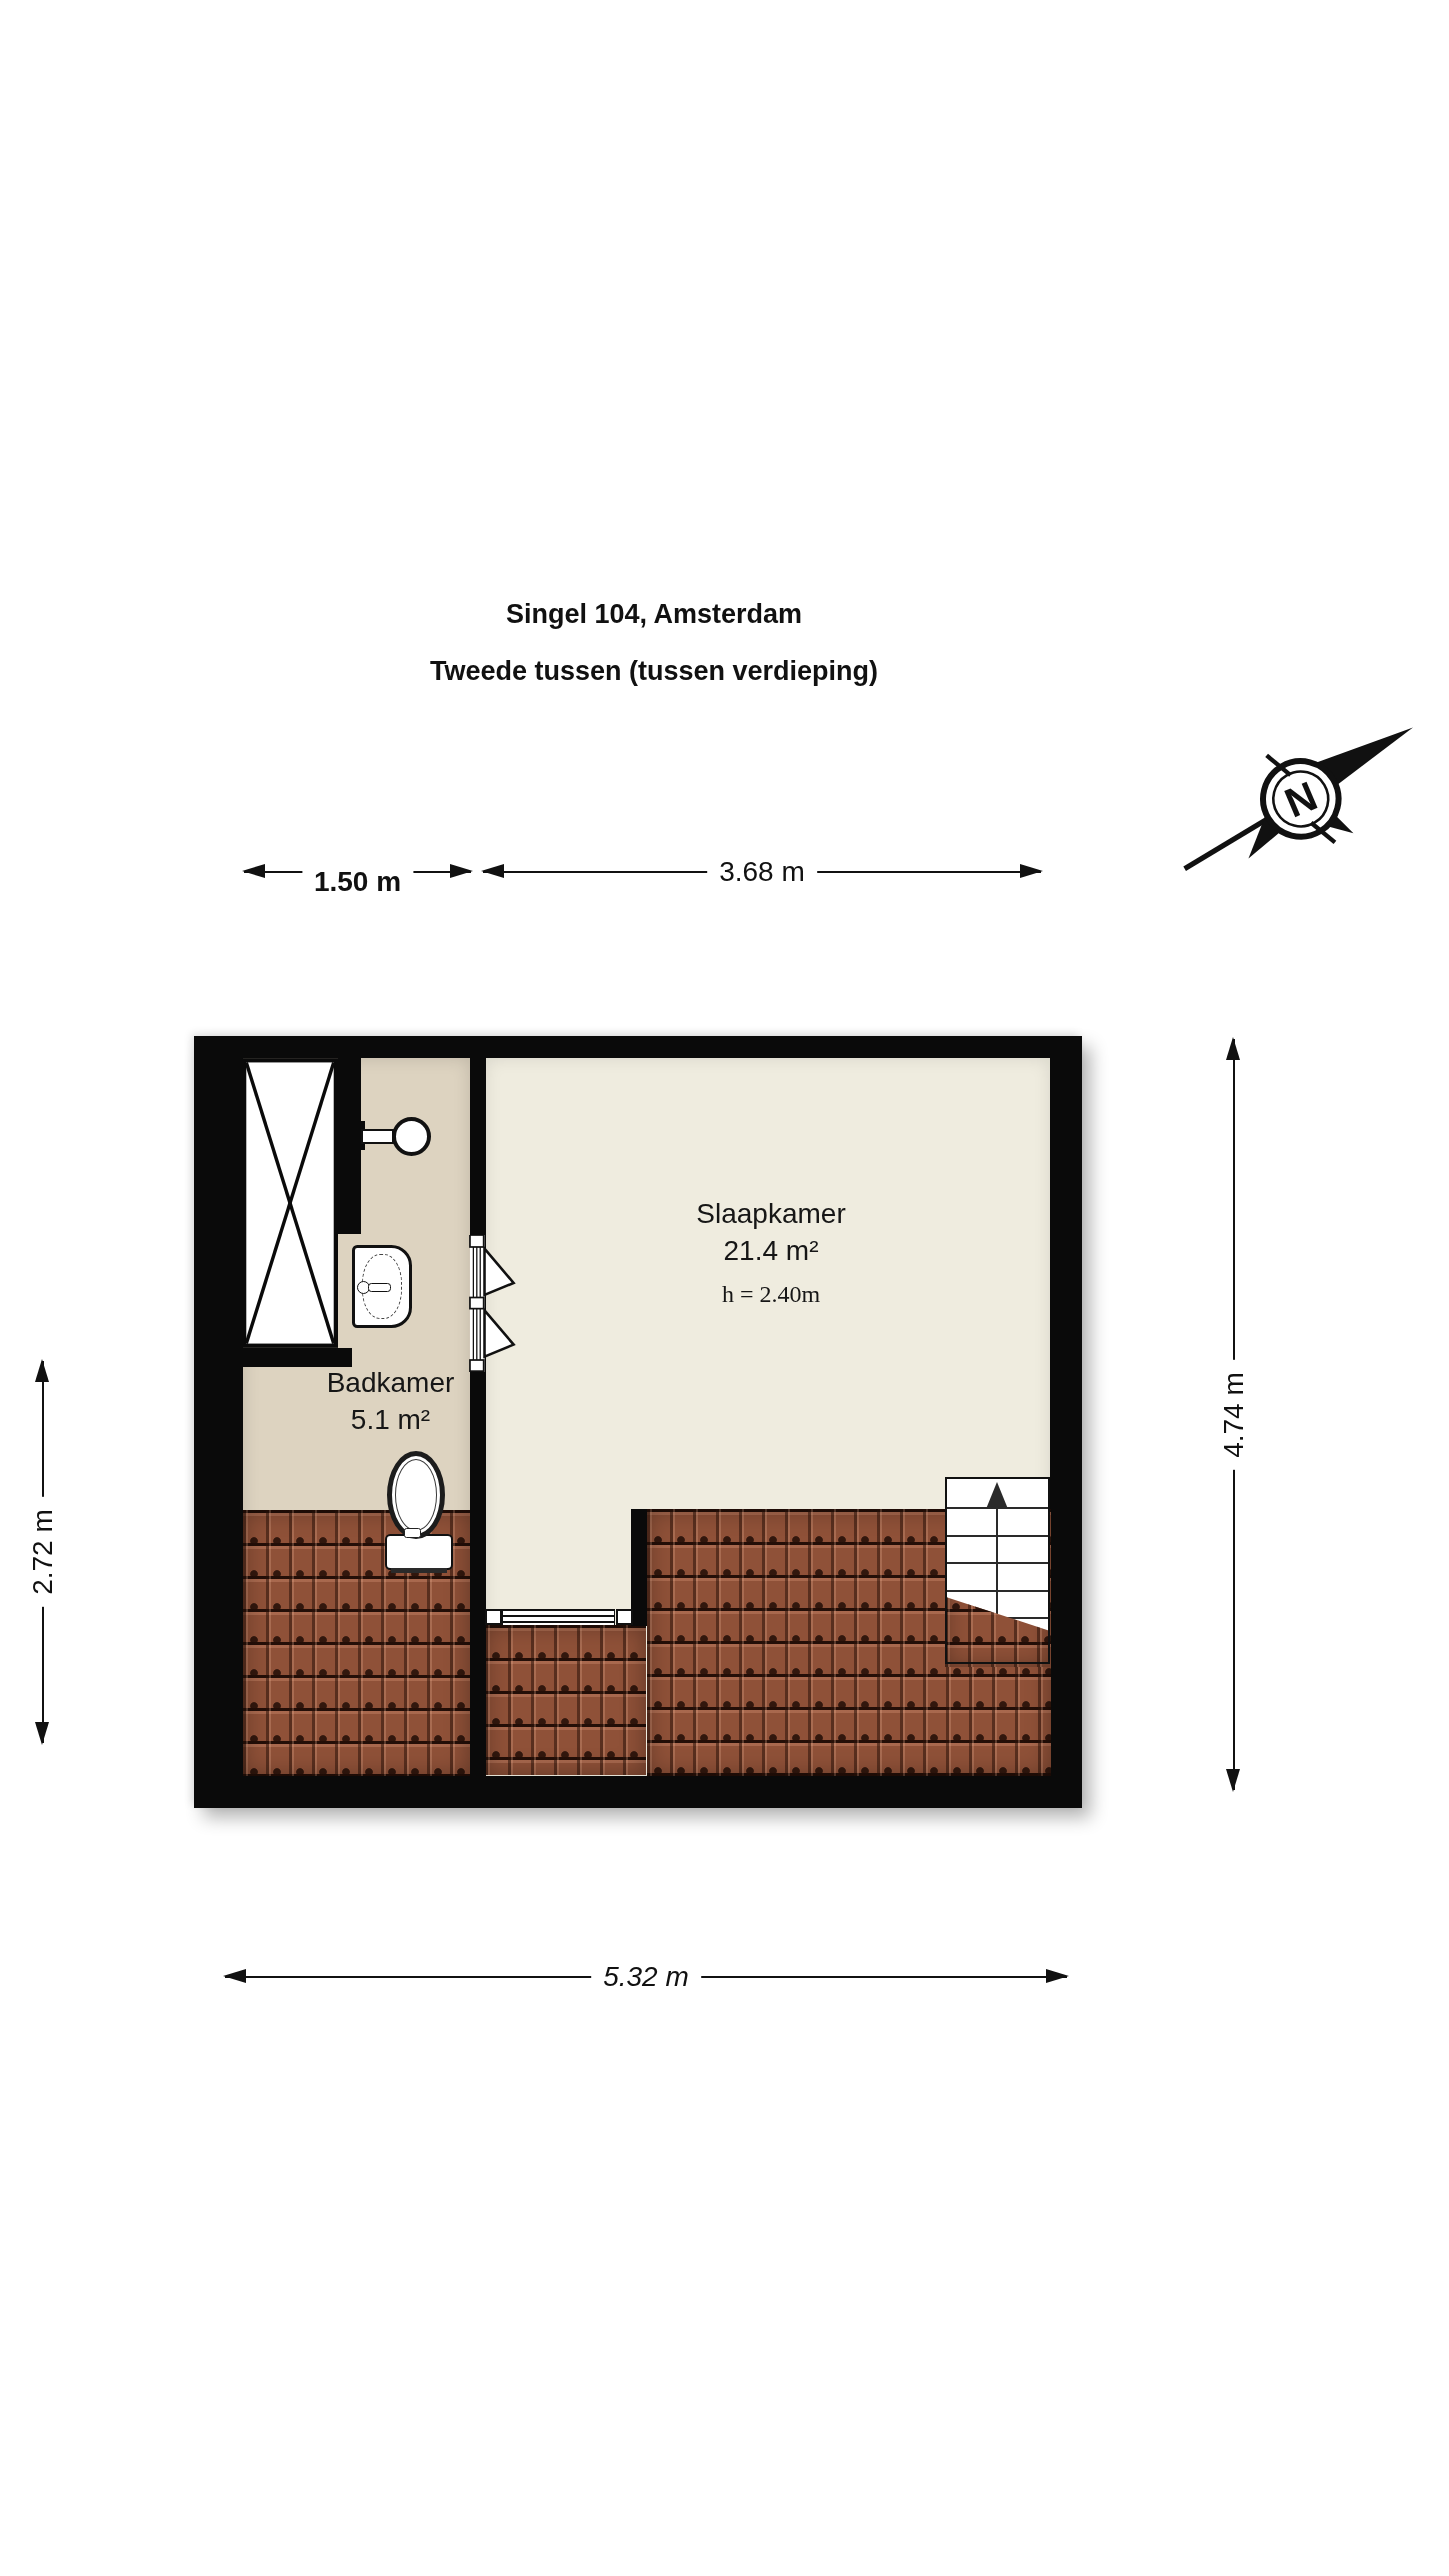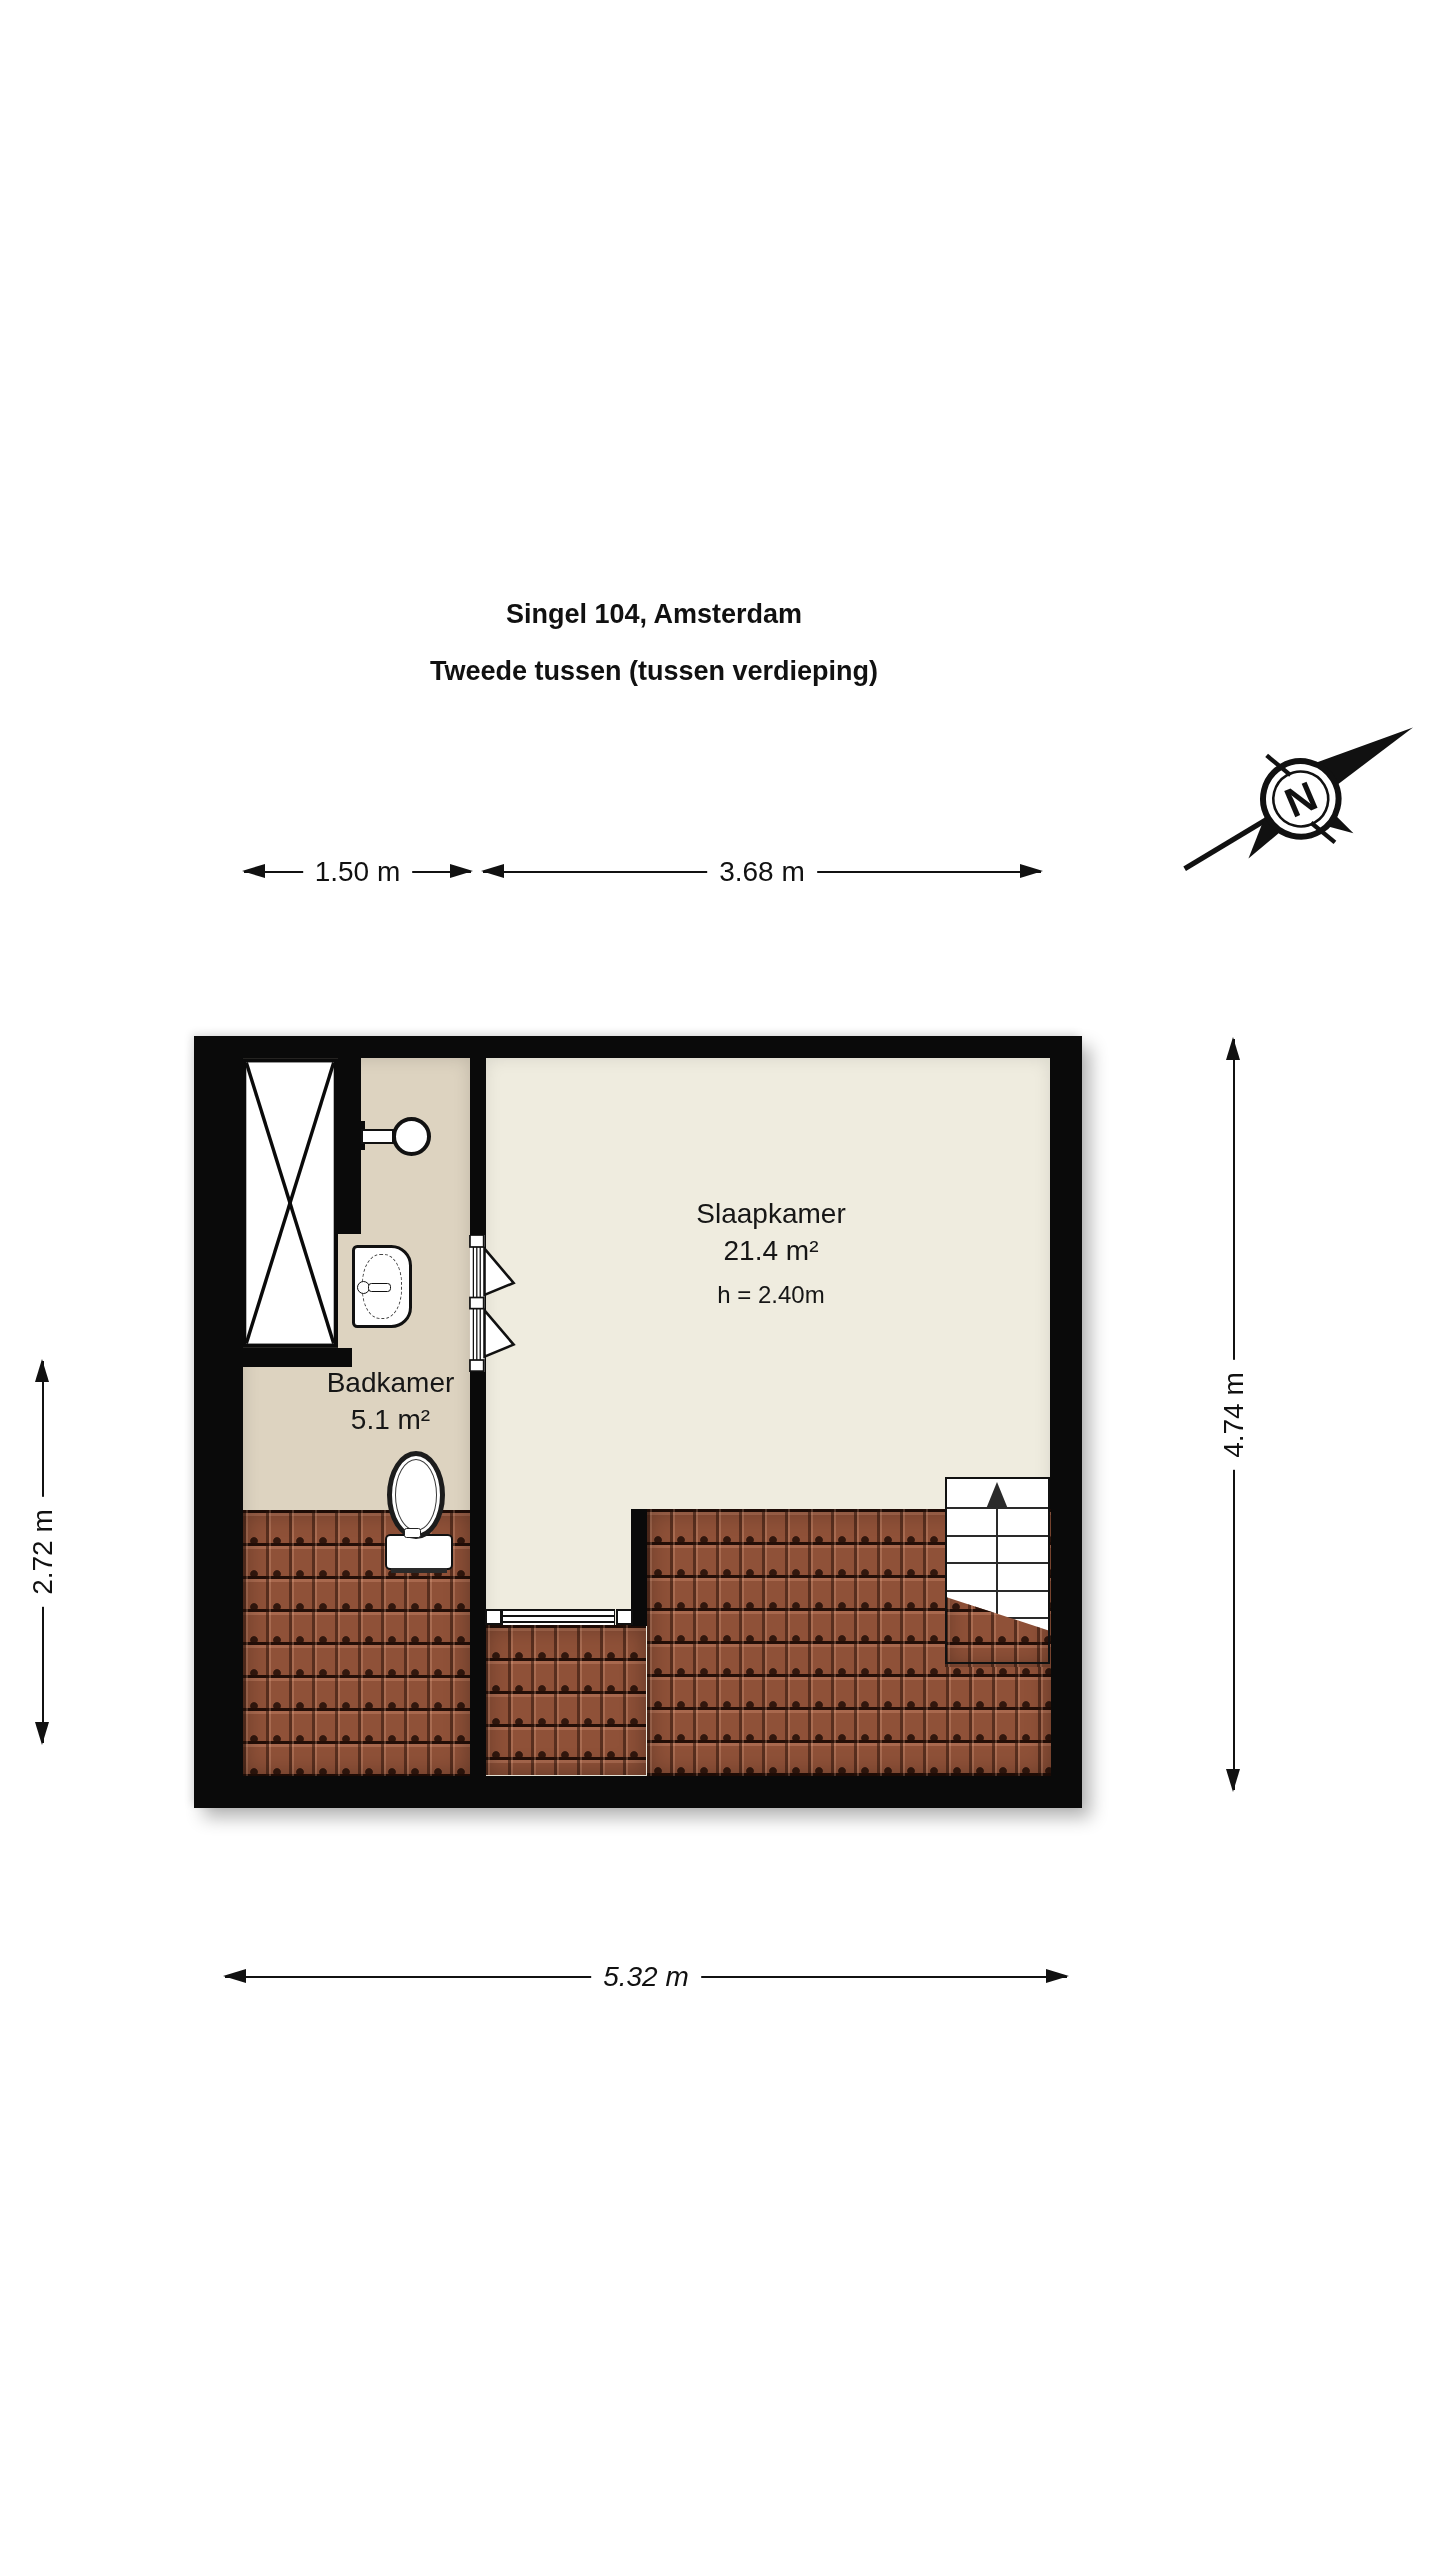--- a/index.html
+++ b/index.html
@@ -65,21 +65,21 @@
       <line x1="-4" y1="30" x2="8" y2="64" stroke="#111" stroke-width="5"></line>
       <text x="0" y="17" text-anchor="middle" transform="rotate(8)" style="font:bold 48px 'Liberation Sans',sans-serif" fill="#111">N</text>
     </g>
   </svg>
 
   <div class="abs" style="left:244px;top:860px;width:227px;height:24px;">
     <div class="dim-h" style="position:absolute;left:0;right:0;top:11px;">
       <div class="ah left"></div>
       <div class="ah right"></div>
     </div>
-    <span class="dim-label" style="top:12px;">1.50 m</span>
+    <span class="dim-label" style="top:22px;font-weight:bold;">1.50 m</span>
   </div>
 
   <div class="abs" style="left:483px;top:860px;width:558px;height:24px;text-align:center;">
     <div class="dim-h" style="position:absolute;left:0;right:0;top:11px;">
       <div class="ah left"></div>
       <div class="ah right"></div>
     </div>
     <span class="dim-label" style="top:12px;">3.68 m</span>
   </div>
 
@@ -175,17 +175,17 @@
   <div class="abs tiles" style="left:945px;top:1477px;width:105px;height:190px;clip-path:polygon(0 63%,100% 81%,100% 100%,0 100%);"></div>
   <div class="abs" style="left:945px;top:1477px;width:105px;height:187px;border:2.6px solid #111;box-sizing:border-box;"></div>
 
   <div class="abs room-label" style="left:283px;top:1364px;width:215px;">
     <div>Badkamer</div>
     <div>5.1 m²</div>
   </div>
   <div class="abs room-label" style="left:651px;top:1195px;width:240px;">
     <div>Slaapkamer</div>
     <div>21.4 m²</div>
-    <div class="small" style="margin-top:6.9px;">h = 2.40m</div>
+    <div class="small" style="margin-top:6.9px;font-family:Liberation Serif, serif;">h = 2.40m</div>
   </div>
 
 </div>
 
 
 </body></html>

